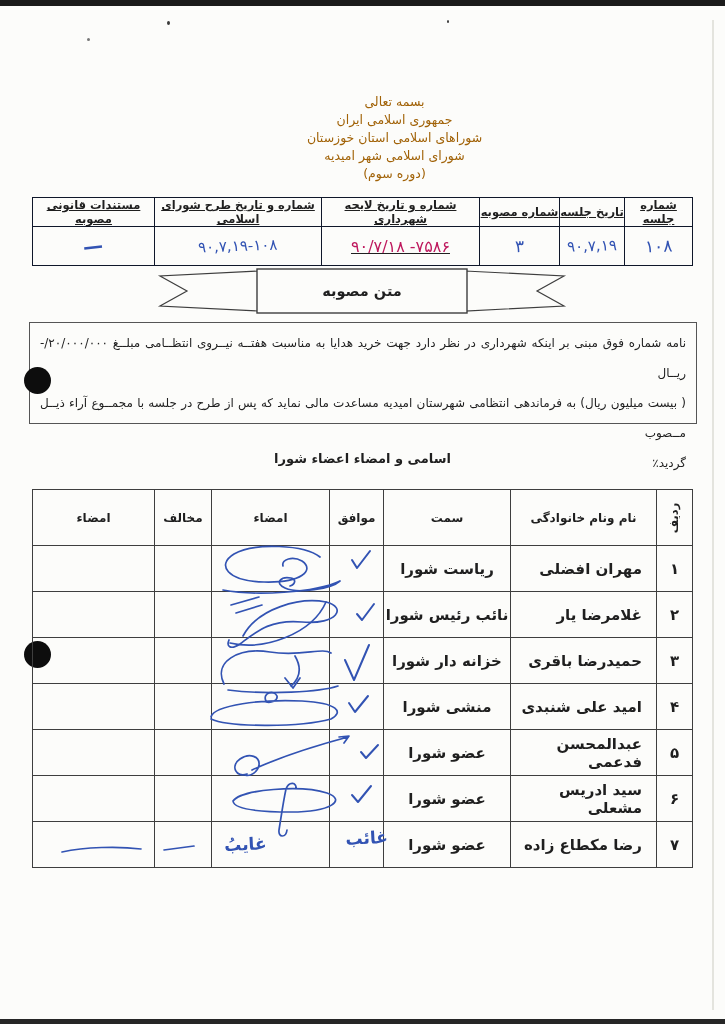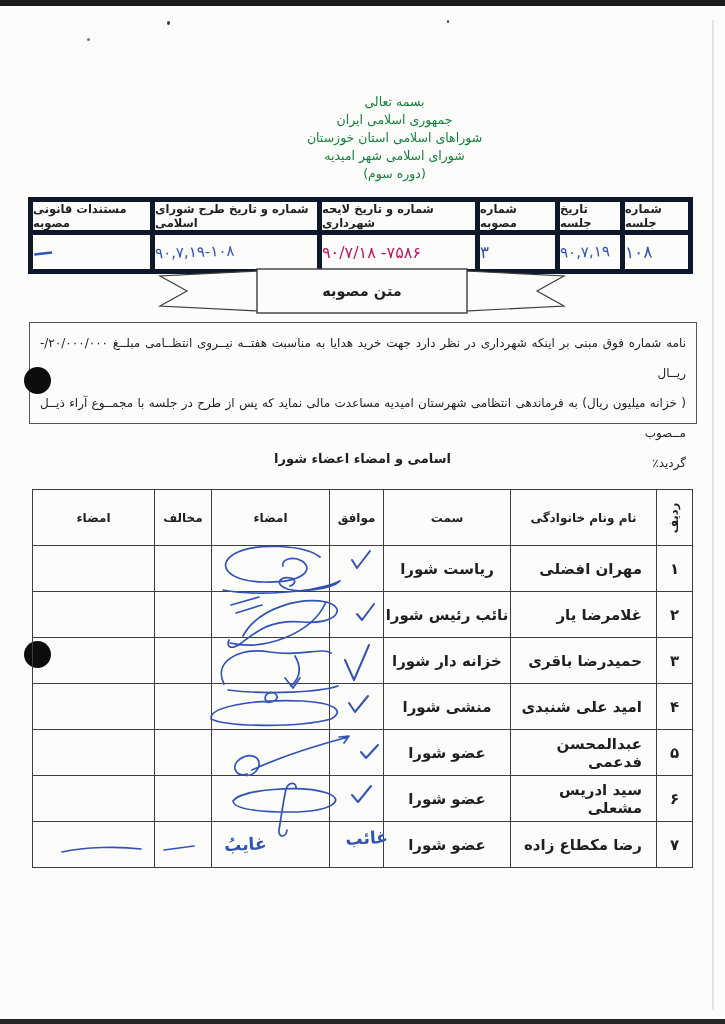--- a/index.html
+++ b/index.html
@@ -9,30 +9,30 @@
     overflow:hidden; direction:rtl; color:#1f1f1f;
   }
   .scan-band-top { position:absolute; top:0; left:0; width:725px; height:6px; background:#1b1b1b; }
   .scan-band-bottom { position:absolute; bottom:0; left:0; width:725px; height:5px; background:#262626; }
   .edge-shadow { position:absolute; top:20px; left:712px; width:2px; height:990px; background:#e4e4de; }
   .speck { position:absolute; border-radius:50%; background:#3a3a3a; }
 
   
   .letterhead {
     position:absolute; top:93px; left:222px; width:345px;
-    text-align:center; font-size:12.5px; line-height:18px; color:#15803d;
+    text-align:center; font-size:12.5px; line-height:18px; color:#a16207;
   }
 
   
   .info-table {
     position:absolute; top:197px; right:32px; width:660px;
     border-collapse:collapse; table-layout:fixed;
   }
   .info-table th, .info-table td {
-    border:5px solid #0f172a; text-align:left; vertical-align:middle;
+    border:1px solid #0f172a; text-align:center; vertical-align:middle;text-decoration:underline;
   }
   .info-table th { height:26px; font-size:11.5px; font-weight:bold; }
   .info-table td { height:39px; font-size:12px; }
   .hand { display:inline-block; color:#3253b3; font-size:17px; transform:rotate(-2deg); letter-spacing:1px; }
   .hand-dash { font-size:20px; transform:rotate(-6deg); font-weight:bold; }
   .print-val { font-size:16px; color:#be185d; }
 
   
   .banner { position:absolute; top:268px; left:157px; width:410px; height:46px; }
   .banner-title {
@@ -136,21 +136,21 @@
 
   <svg class="banner" viewBox="0 0 410 46">
     <polygon points="102,3 3,8 30,23 3,38 102,43" fill="#fcfcfa" stroke="#3e3e3e" stroke-width="1.2"></polygon>
     <polygon points="308,3 407,8 380,23 407,38 308,43" fill="#fcfcfa" stroke="#3e3e3e" stroke-width="1.2"></polygon>
     <rect x="100" y="1" width="210" height="44" fill="#fcfcfa" stroke="#3e3e3e" stroke-width="1.4"></rect>
   </svg>
   <div class="banner-title">متن مصوبه</div>
 
   <div class="resolution-box">
     <div class="res-line"><span>نامه شماره فوق مبنی بر اینکه شهرداری در نظر دارد جهت خرید هدایا به مناسبت هفتــه نیــروی انتظــامی  مبلــغ</span> <span class="ltr-num">-/۲۰/۰۰۰/۰۰۰</span><span>ریــال</span></div>
-    <div class="res-line">( خزانه میلیون ریال) به فرماندهی انتظامی شهرستان امیدیه مساعدت مالی نماید که پس از طرح در جلسه  با مجمــوع آراء ذیــل مــصوب</div>
+    <div class="res-line">( بیست میلیون ریال) به فرماندهی انتظامی شهرستان امیدیه مساعدت مالی نماید که پس از طرح در جلسه  با مجمــوع آراء ذیــل مــصوب</div>
     <div class="res-line res-line-last">گردید٪</div>
   </div>
 
   <div class="punch-dot punch-dot-1"></div>
   <div class="punch-dot punch-dot-2"></div>
 
   <div class="section-title">اسامی و امضاء اعضاء شورا</div>
 
   <table class="members-table" dir="rtl">
     <colgroup>

